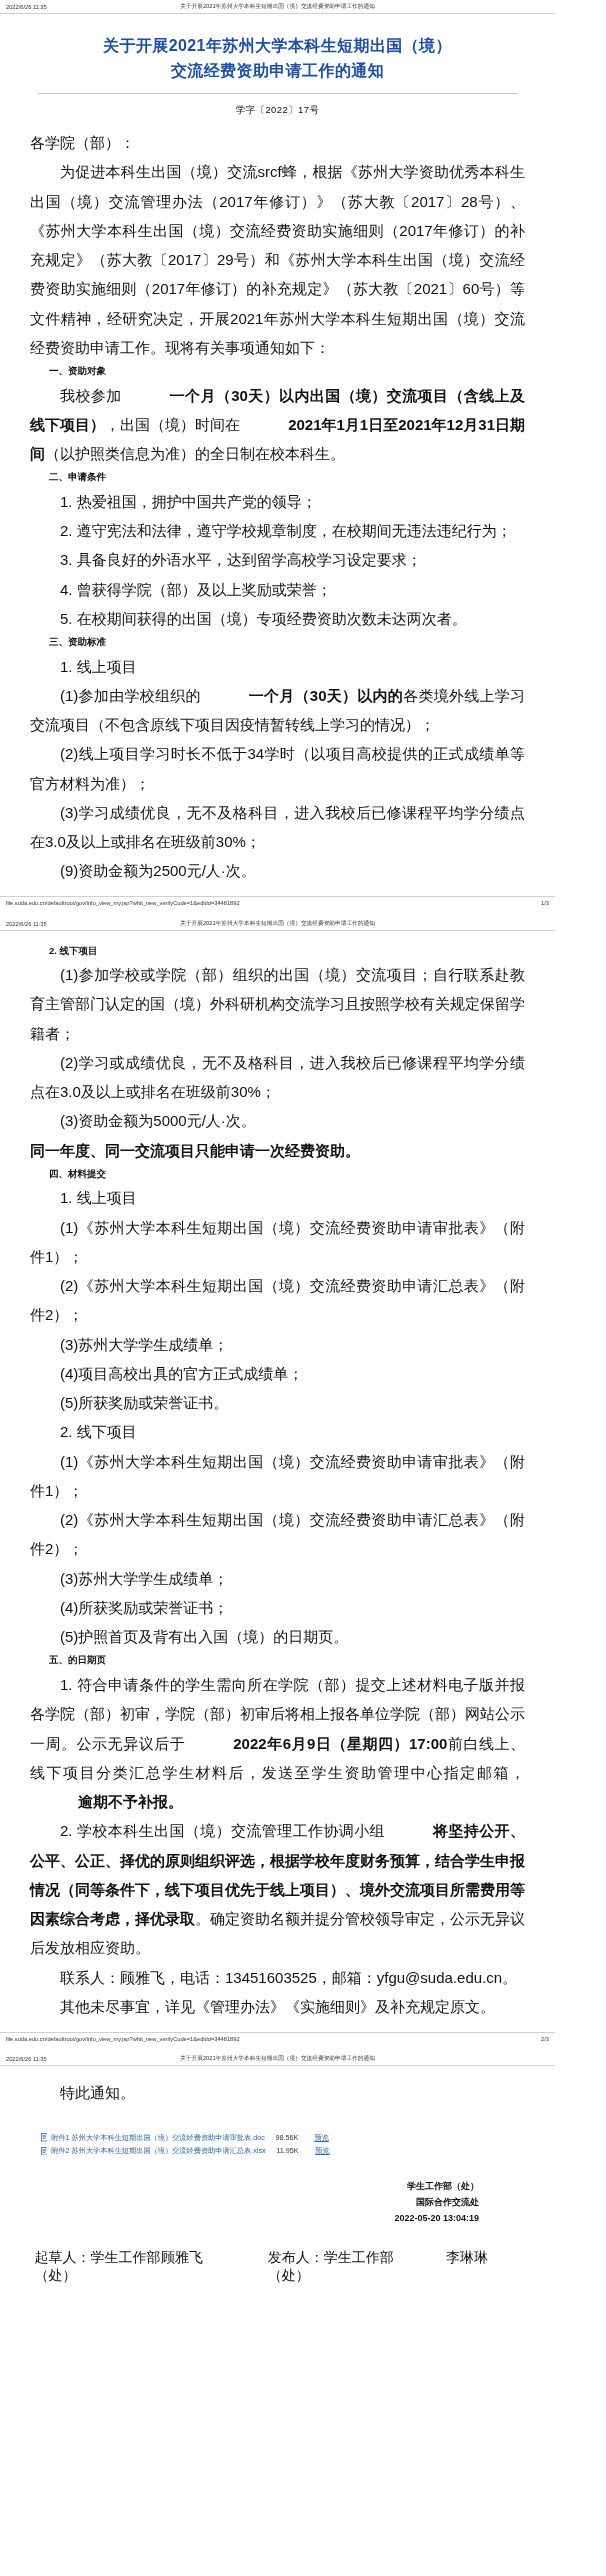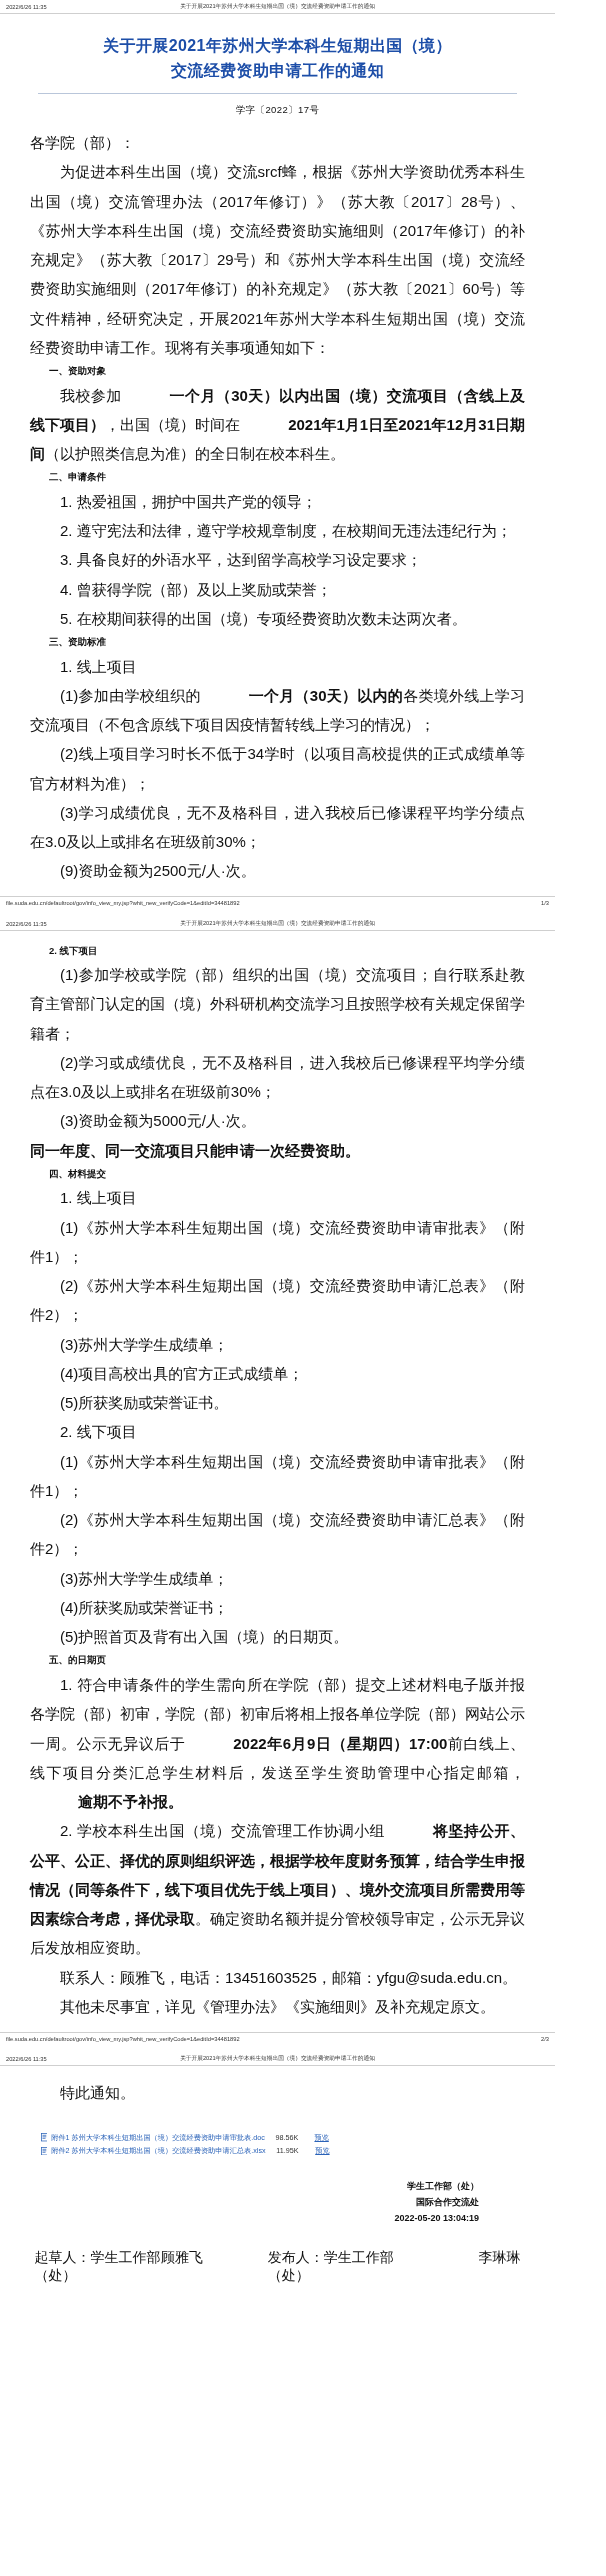--- a/index.html
+++ b/index.html
@@ -118,21 +118,21 @@
   .meta-line {
     margin-top: 23px;
     display: flex;
     font-size: 14px;
     color: #111;
     padding: 0 4.6px;
   }
   .meta-line .c1 { width: 26%; }
   .meta-line .c2 { width: 22%; }
   .meta-line .c3 { width: 30%; }
-  .meta-line .c4 { width: 22%; text-align: right; }
+  .meta-line .c4 { width: 22%; text-align: center; }
   .tail-space { height: 471px; }
 </style>
 </head>
 <body>
 
 <div class="page">
   <div class="page-header">
     <span class="ts">2022/6/26 11:35</span>
     <span class="ttl">关于开展2021年苏州大学本科生短期出国（境）交流经费资助申请工作的通知</span>
     <span class="pad"></span>

